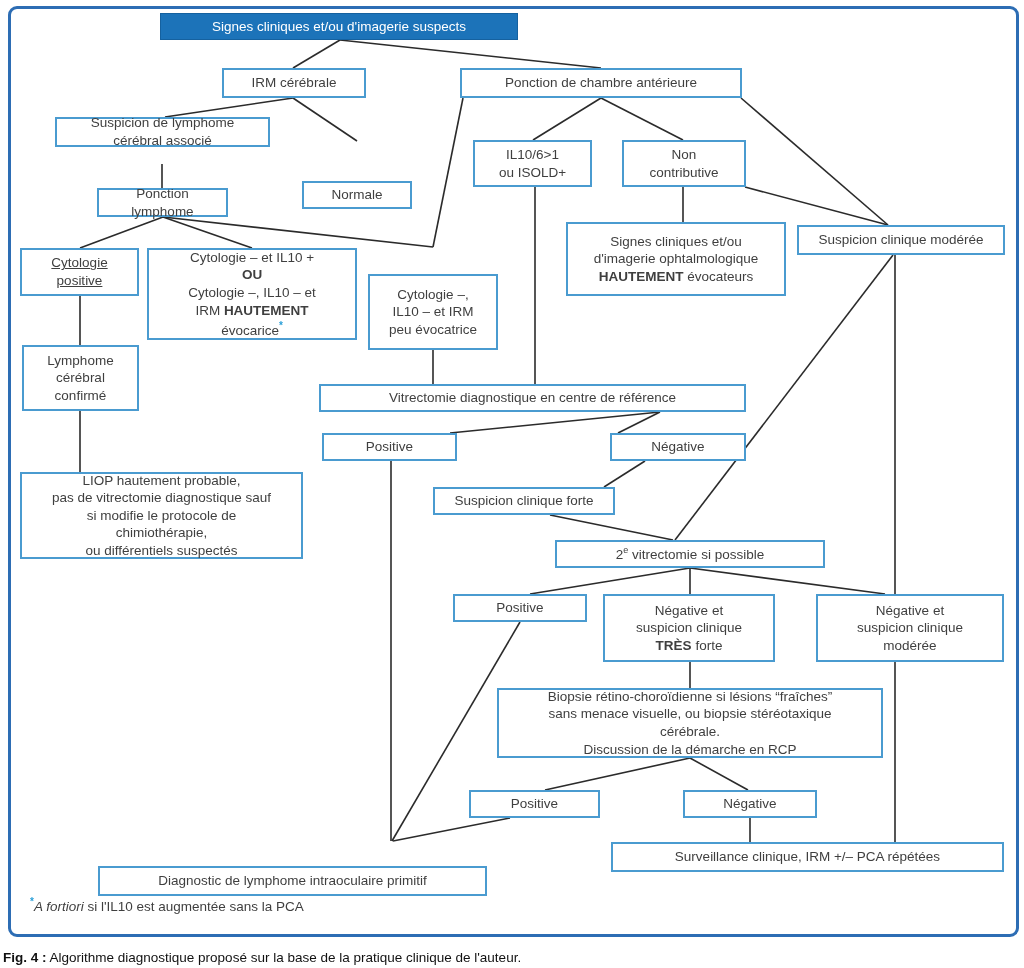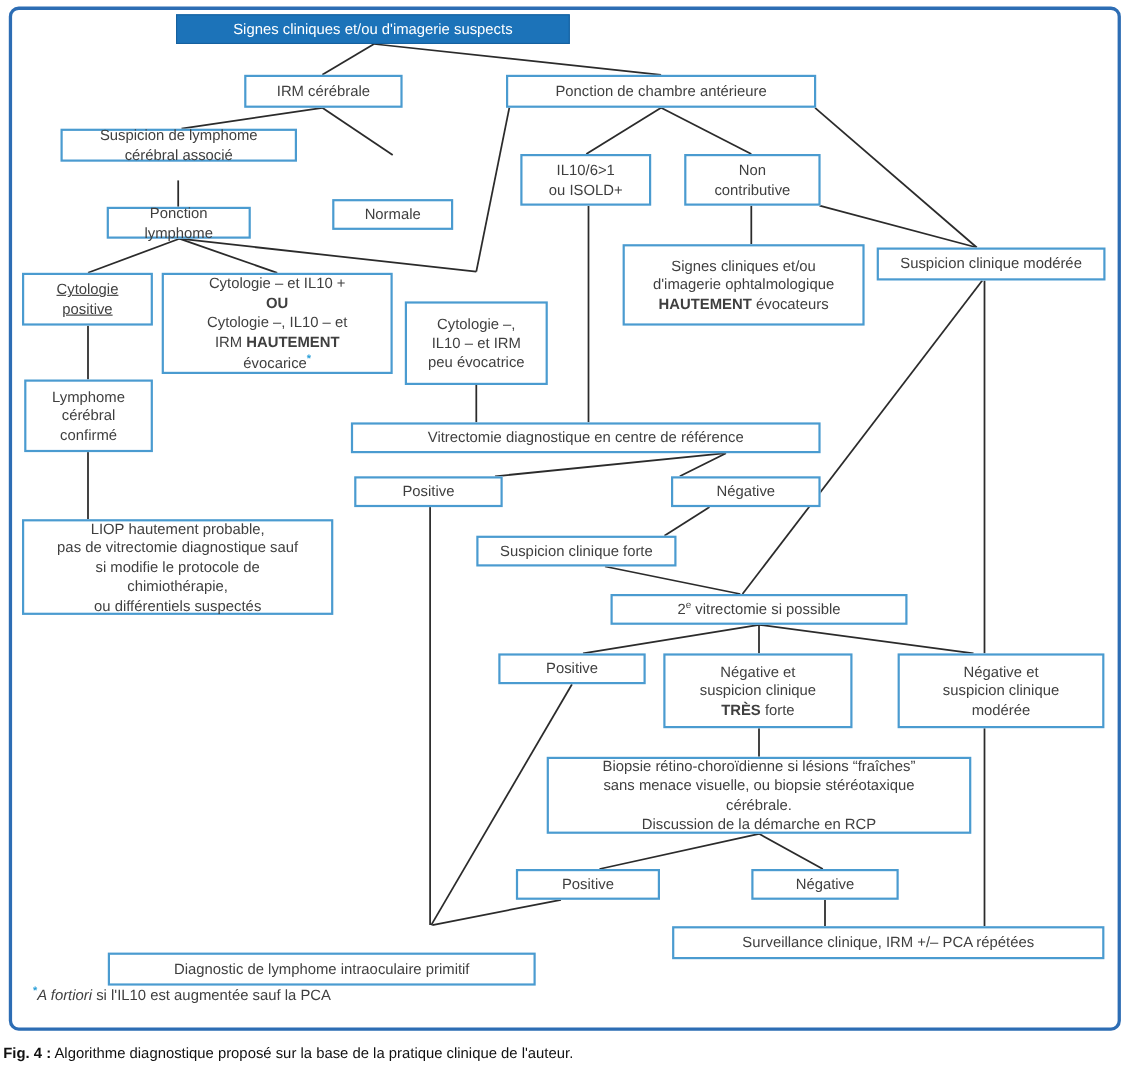--- a/index.html
+++ b/index.html
@@ -195,19 +195,19 @@
 
   <div class="node" style="left:98px;top:842px;width:389px;height:30px;margin-top:24px;">
     <span class="txt">Diagnostic de lymphome intraoculaire primitif</span>
   </div>
 
   <div class="node" style="left:611px;top:842px;width:393px;height:30px;">
     <span class="txt">Surveillance clinique, IRM +/– PCA répétées</span>
   </div>
 
   <div class="footnote">
-    <span class="star">*</span><span class="i">A fortiori</span><span> si l'IL10 est augmentée sauf la PCA</span>
+    <span class="star">*</span><span class="i">A fortiori</span><span> si l'IL10 est augmentée sans la PCA</span>
   </div>
 
   <div class="caption">
     <span class="b">Fig. 4 :</span><span> Algorithme diagnostique proposé sur la base de la pratique clinique de l'auteur.</span>
   </div>
 </div>
 
 </body></html>

